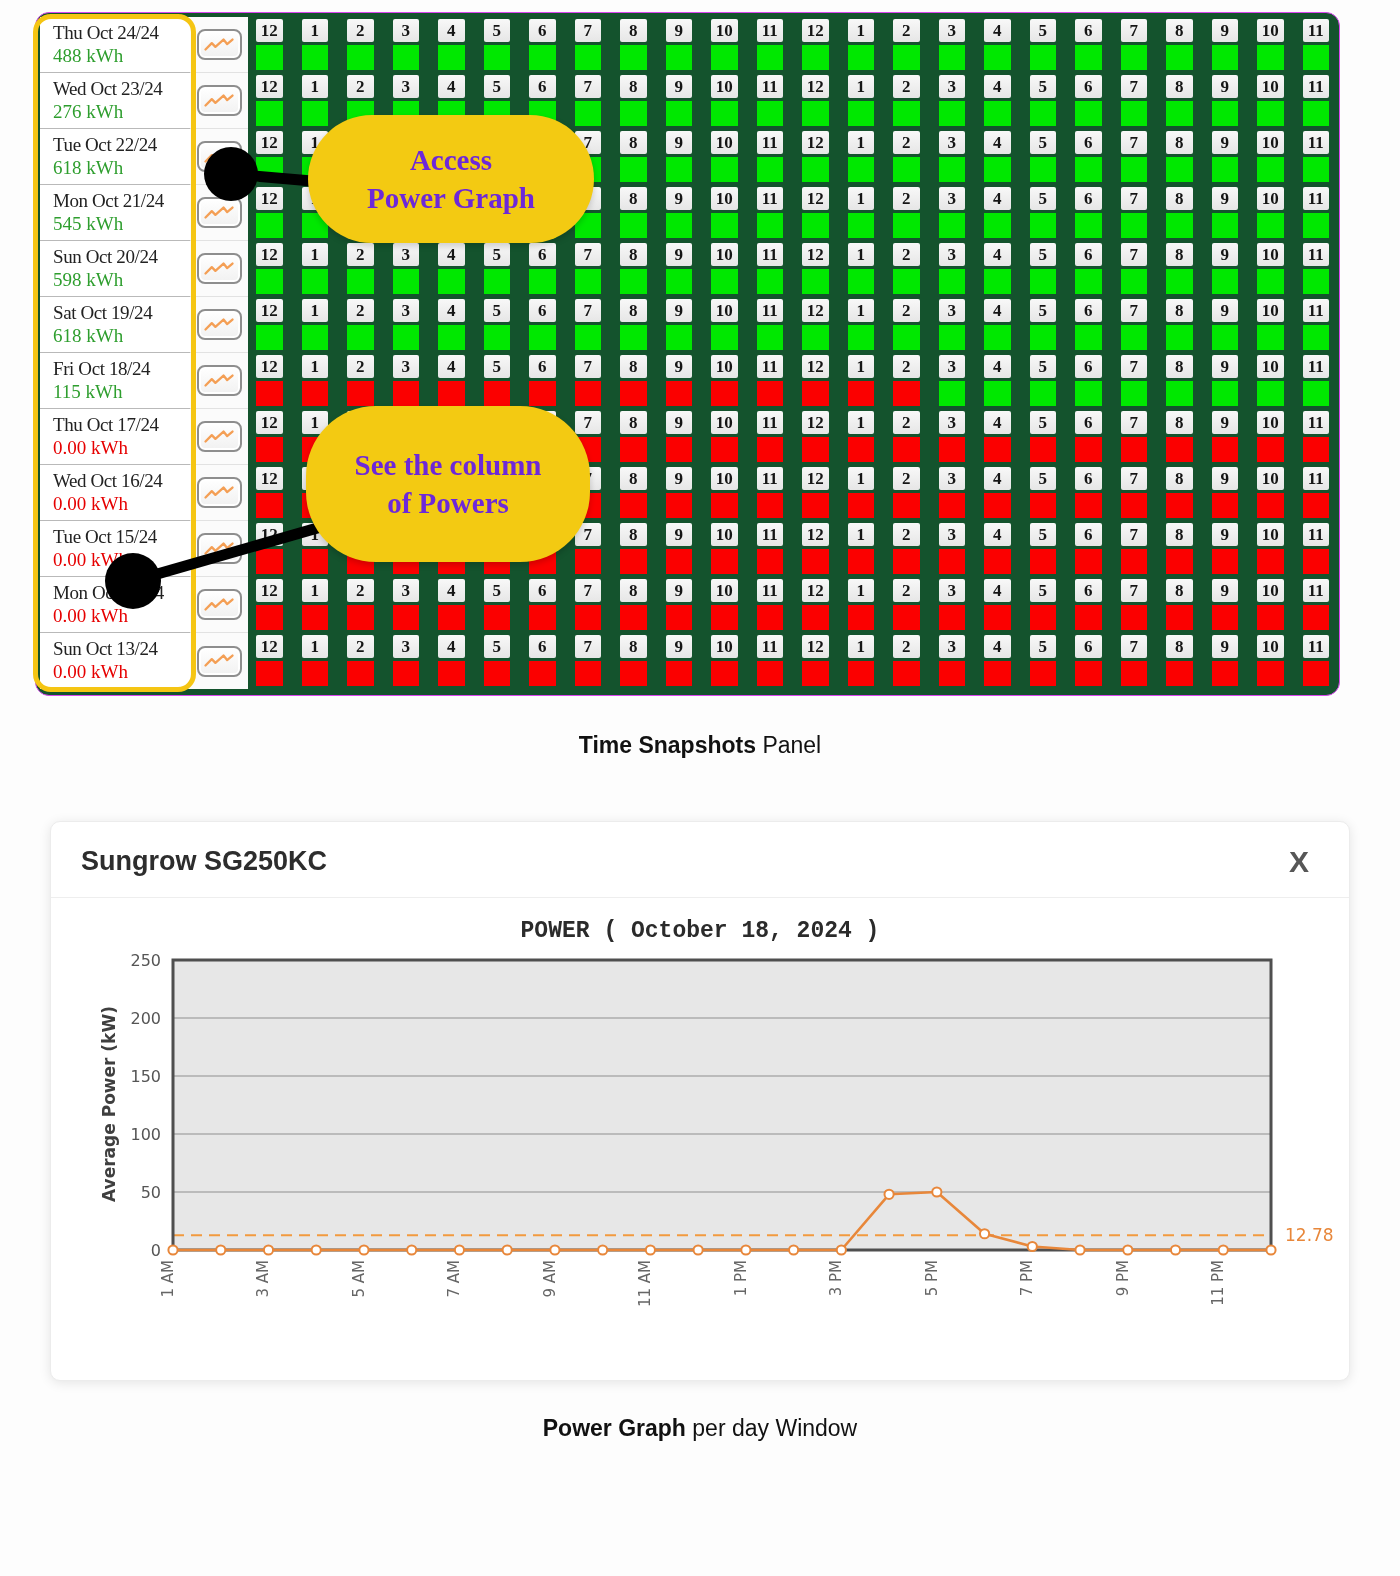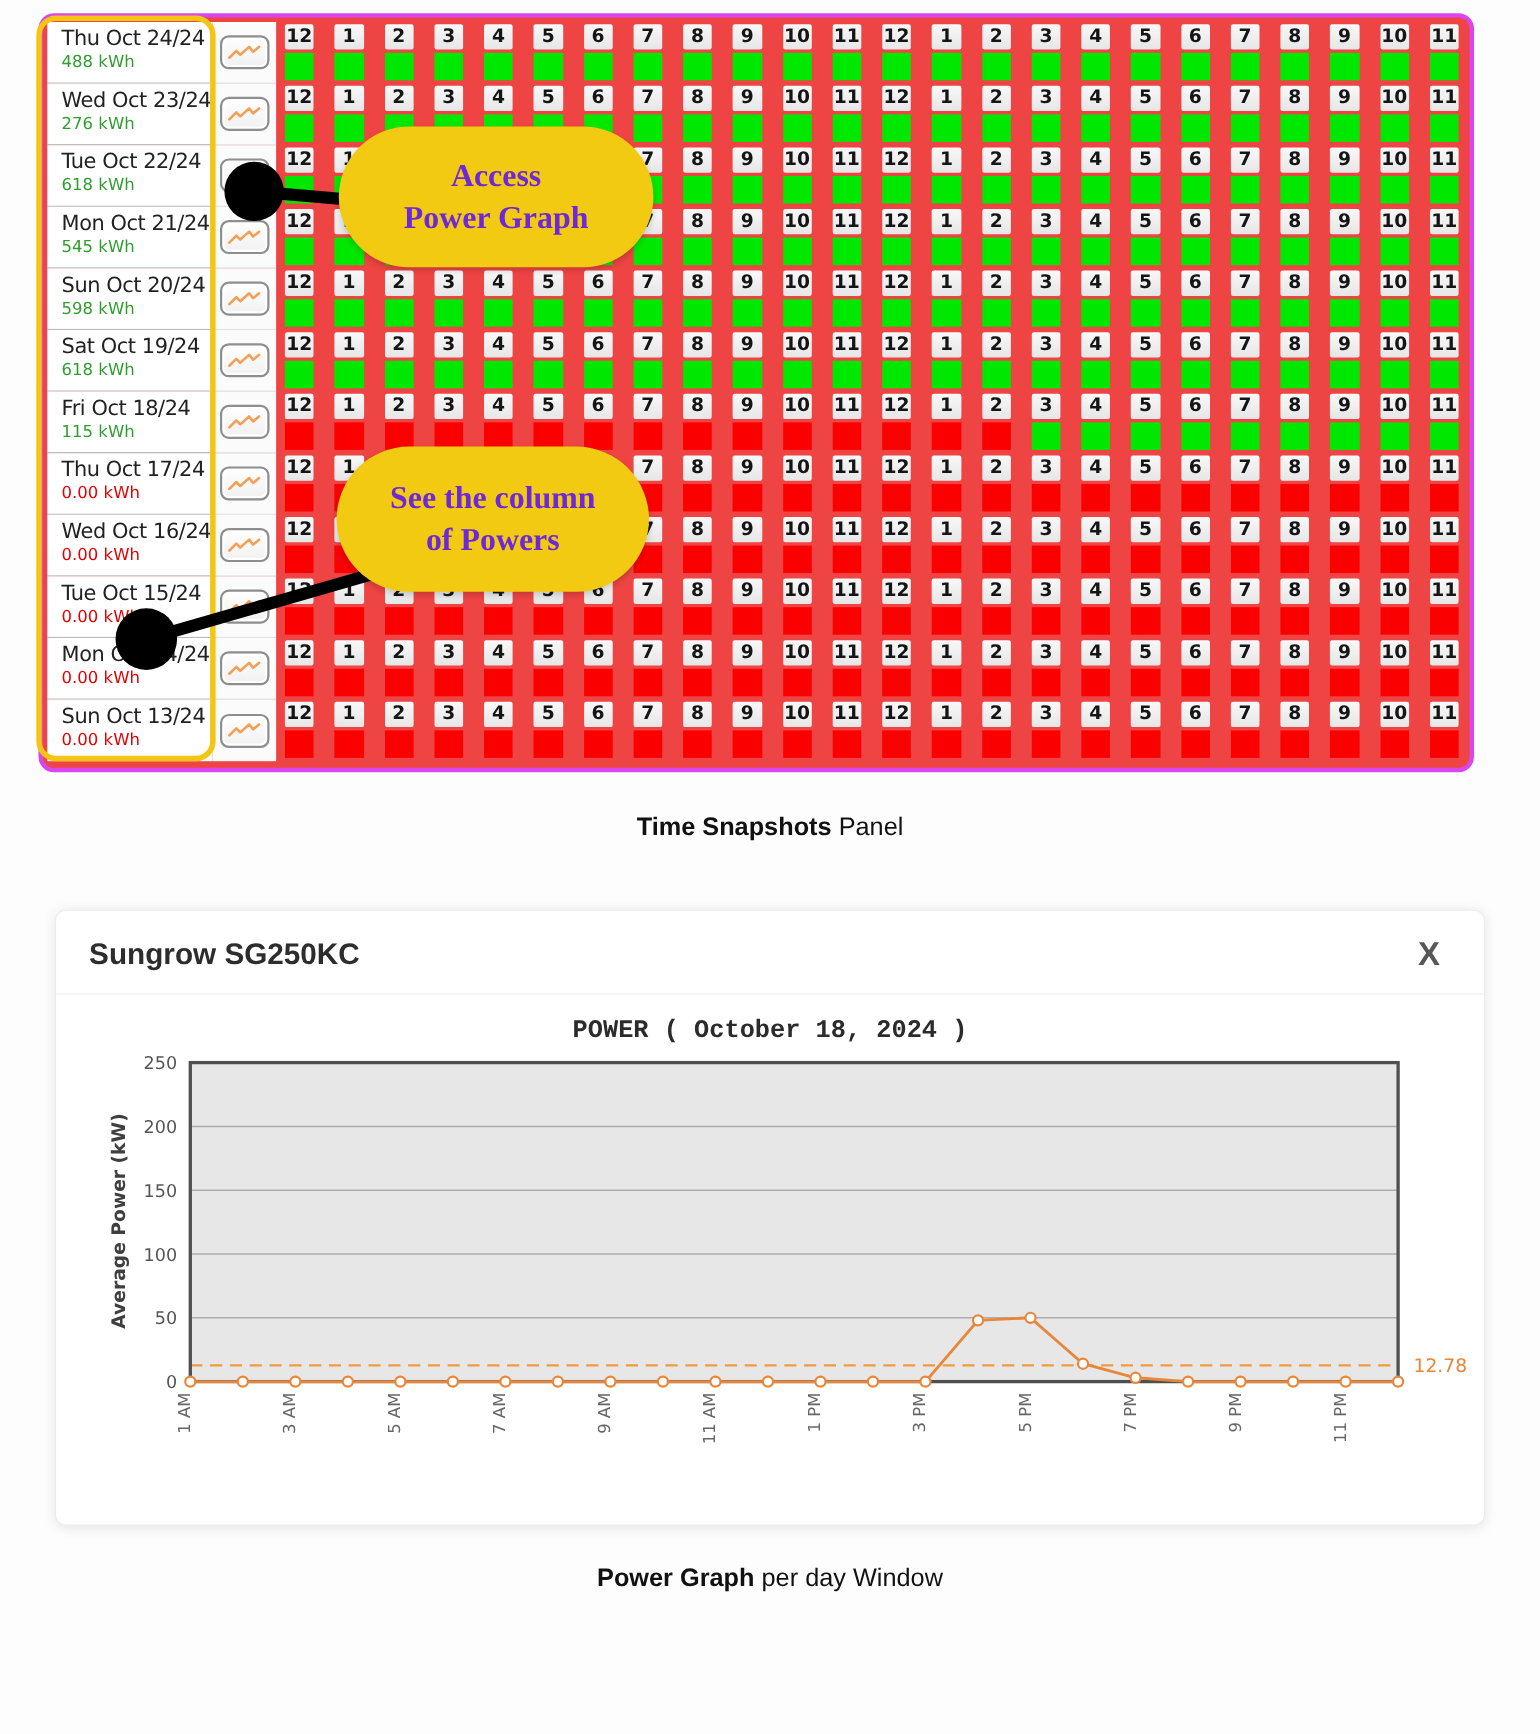--- a/index.html
+++ b/index.html
@@ -1,26 +1,26 @@
 <!DOCTYPE html>
 <html><head>
 <meta charset="utf-8">
 <style>
   * { box-sizing: border-box; }
   html,body { margin:0; padding:0; background:#fdfdfd; font-family:"DejaVu Sans", sans-serif; }
   .page { width:1400px; min-height:1576px; position:relative; overflow:hidden; }
 
   
   .panel-wrap { position:relative; margin:12px 60px 0 35px; width:1305px; }
-  .snapshot-panel { border:4px solid #d946ef; border-radius:14px; background:#ef4444; padding:4px 8px 6px 4px; }
+  .snapshot-panel { border:1px solid #d946ef; border-radius:14px; background:#14532d; padding:4px 8px 6px 4px;font-family:Liberation Serif, serif; }
   .srow { display:flex; align-items:stretch; height:56px; }
   .date-cell { width:150px; padding:4px 4px 0 13px; border-bottom:1px solid #b9b9b9; background:#fff; }
   .srow:last-child .date-cell { border-bottom:none; }
   .date-line { font-size:19px; color:#222; line-height:1.22; letter-spacing:-0.4px; white-space:nowrap; }
-  .energy-line { font-size:15px; line-height:1.22; white-space:nowrap; }
+  .energy-line { font-size:19px; line-height:1.22; white-space:nowrap; }
   .energy-green { color:#2e9e2e; }
   .energy-red { color:#e60000; }
   .icon-cell { width:58px; display:flex; align-items:center; justify-content:center; border-bottom:1px solid #e2e2e2; background:#fbfbfb; }
   .srow:last-child .icon-cell { border-bottom:none; }
   .graph-btn { width:45px; height:31px; border:2px solid #8e8e8e; border-radius:8px; background:linear-gradient(#ffffff,#f1f1f1); box-shadow:inset 0 0 0 2px #fff; display:flex; align-items:center; justify-content:center; padding:0; cursor:pointer; }
   .hours { flex:1; display:grid; grid-template-columns:repeat(24,1fr); gap:0 19px; padding:2px 2px 3px 8px; }
   .hourcol { display:flex; flex-direction:column; }
   .hh { height:23px; line-height:23px; text-align:center; font-weight:bold; font-size:17px; color:#151515; background:linear-gradient(#f8f8f8,#e6e6e6); border-radius:2px; }
   .cc { height:25px; margin-top:3px; }
   .cc.g { background:#00e800; }
@@ -28,21 +28,21 @@
 
   .yellow-outline { position:absolute; left:-2px; top:2px; width:163px; height:678px;
     border:5px solid #f5c513; border-radius:18px; pointer-events:none; z-index:4; }
 
   .annotation-layer { position:absolute; inset:0; z-index:5; pointer-events:none; }
   .callout { position:absolute; background:#f3ca12; border-radius:70px; display:flex; flex-direction:column;
     align-items:center; justify-content:center; z-index:6; font-family:Liberation Serif, serif;
     font-weight:bold; font-size:29px; color:#6d28d9; text-align:center; line-height:1.32;
     box-shadow:0 3px 6px rgba(0,0,0,0.18); }
   #callout-1 { left:273px; top:103px; width:286px; height:128px; }
-  #callout-2 { left:271px; top:394px; width:284px; height:132px; }
+  #callout-2 { left:271px; top:394px; width:284px; height:156px; }
 
   .caption { text-align:center; font-family:"Liberation Sans", sans-serif; font-size:23px; color:#111; margin-top:36px; }
   .caption .b { font-weight:bold; }
 
   
   .power-card { margin:62px 50px 0; width:1300px; background:#fff; border:1px solid #ececec; border-radius:10px;
     box-shadow:0 2px 12px rgba(0,0,0,0.10); padding-bottom:26px; }
   .card-header { display:flex; justify-content:space-between; align-items:center; padding:24px 34px 20px 30px;
     border-bottom:1px solid #eee; }
   .card-title { font-family:"Liberation Sans", sans-serif; font-weight:bold; font-size:27px; color:#2d2d2d; }

